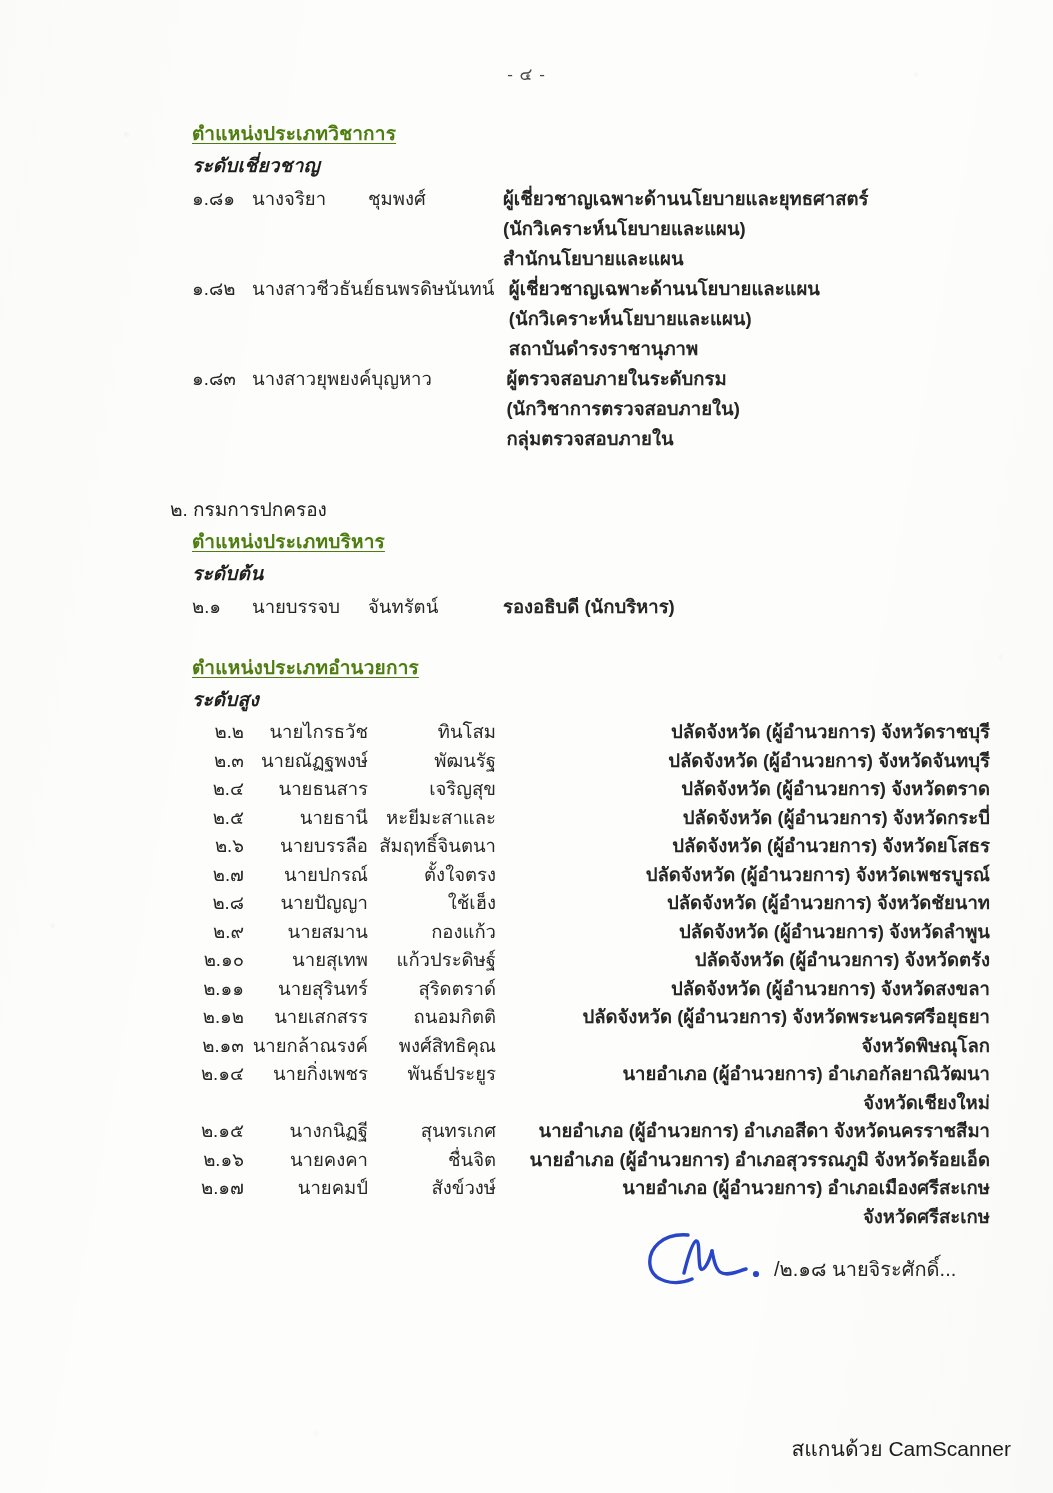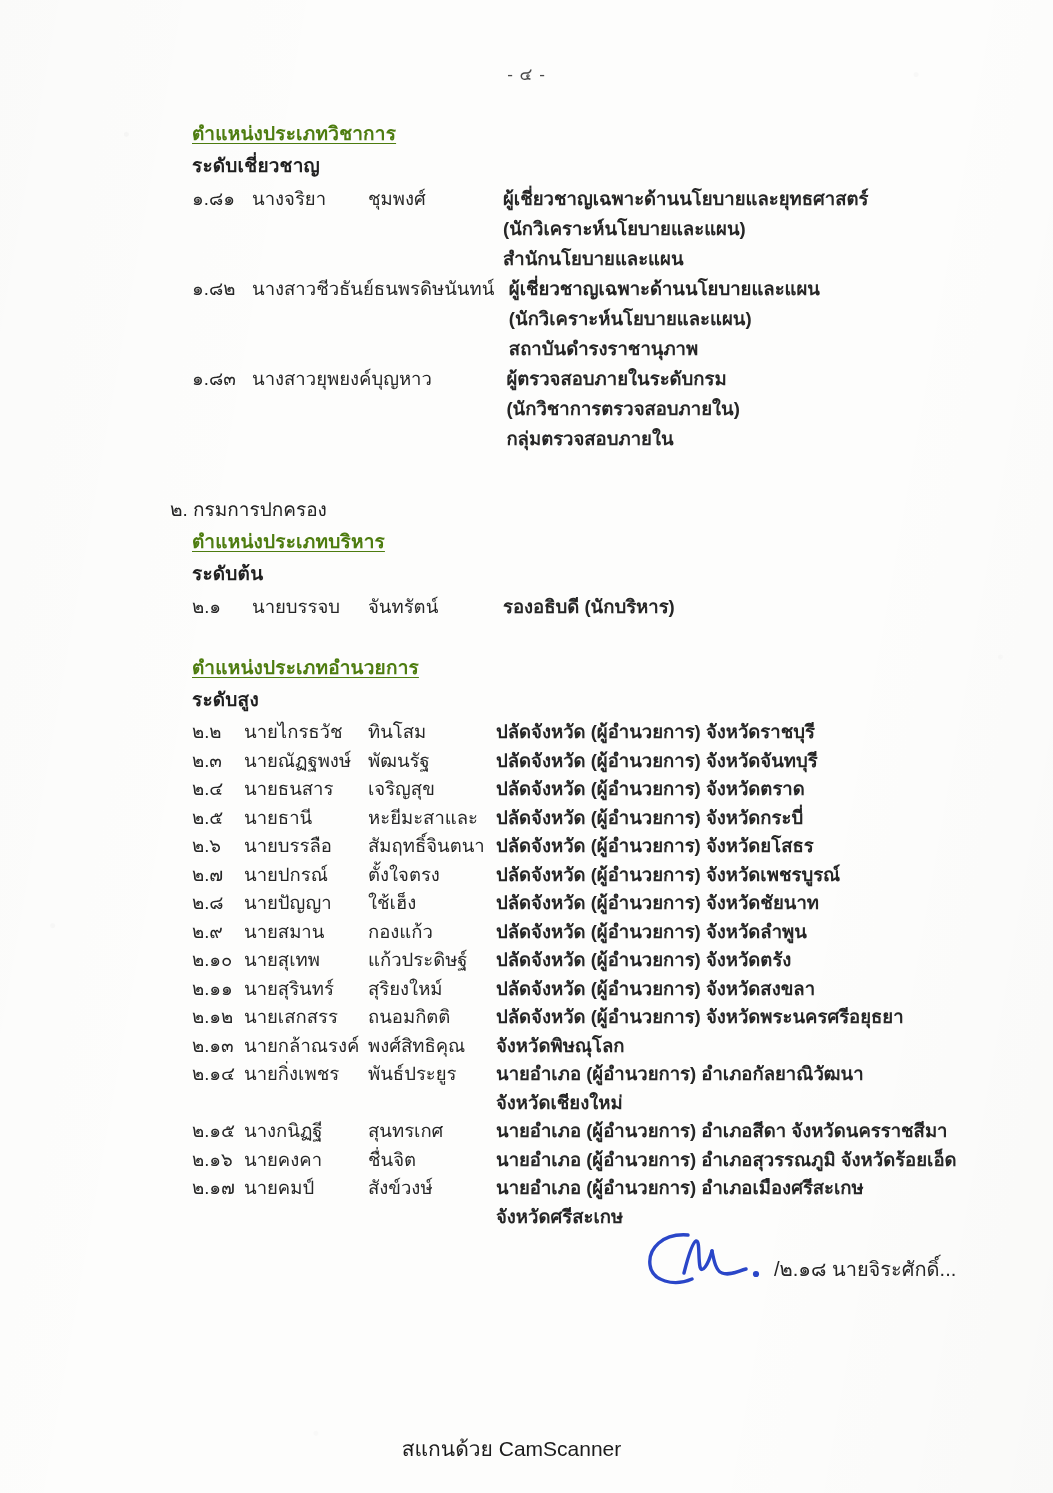--- a/index.html
+++ b/index.html
@@ -58,20 +58,21 @@
     margin: 0 0 2px 22px;
     letter-spacing: .2px;
     color: #4d7c0f;
   }
   .heading-plain {
     font-size: 19px;
     font-weight: 700;
     margin: 0 0 4px 22px;
     letter-spacing: .2px;
     color: #1f1f1f;
+    font-style: italic;
   }
   .section-title {
     font-size: 19px;
     font-weight: 400;
     margin: 0 0 2px 0;
     color: #222;
   }
 
   .entry {
     display: flex;
@@ -99,21 +100,21 @@
   }
   .desc-line {
     display: block;
     white-space: nowrap;
     font-weight: bold;
   }
   .spacer-md { height: 30px; }
   .spacer-lg { height: 40px; }
 
   
-  .entry.tight { line-height: 28.5px; }
+  .entry.tight { line-height: 28.5px; text-align: right; }
   .entry.tight .col-no { flex-basis: 74px; }
   .entry.tight .col-first { flex-basis: 124px; }
   .entry.tight .col-last { flex-basis: 128px; }
 
   .signature-row {
     position: relative;
     height: 70px;
     margin-top: 2px;
   }
   .signature-mark {
@@ -129,21 +130,21 @@
     font-size: 20px;
     white-space: nowrap;
     color: #262626;
   }
 
   .scanner-footer {
     position: absolute;
     left: 0;
     bottom: 28px;
     width: 100%;
-    text-align: center;
+    text-align: right;
     padding-right: 42px;
     box-sizing: border-box;
     font-size: 21px;
     color: #1b1b1b;
     padding-left: 12px;
   }
 </style>
 </head>
 <body>
 
@@ -284,21 +285,21 @@
             <span class="col-no">๒.๑๐</span>
             <span class="col-first">นายสุเทพ</span>
             <span class="col-last">แก้วประดิษฐ์</span>
             <span class="col-desc">
               <span class="desc-line">ปลัดจังหวัด (ผู้อำนวยการ) จังหวัดตรัง</span>
             </span>
           </div>
           <div class="entry tight">
             <span class="col-no">๒.๑๑</span>
             <span class="col-first">นายสุรินทร์</span>
-            <span class="col-last">สุริยงใหม์</span>
+            <span class="col-last">สุริดตราด์</span>
             <span class="col-desc">
               <span class="desc-line">ปลัดจังหวัด (ผู้อำนวยการ) จังหวัดสงขลา</span>
             </span>
           </div>
           <div class="entry tight">
             <span class="col-no">๒.๑๒</span>
             <span class="col-first">นายเสกสรร</span>
             <span class="col-last">ถนอมกิตติ</span>
             <span class="col-desc">
               <span class="desc-line">ปลัดจังหวัด (ผู้อำนวยการ) จังหวัดพระนครศรีอยุธยา</span>

